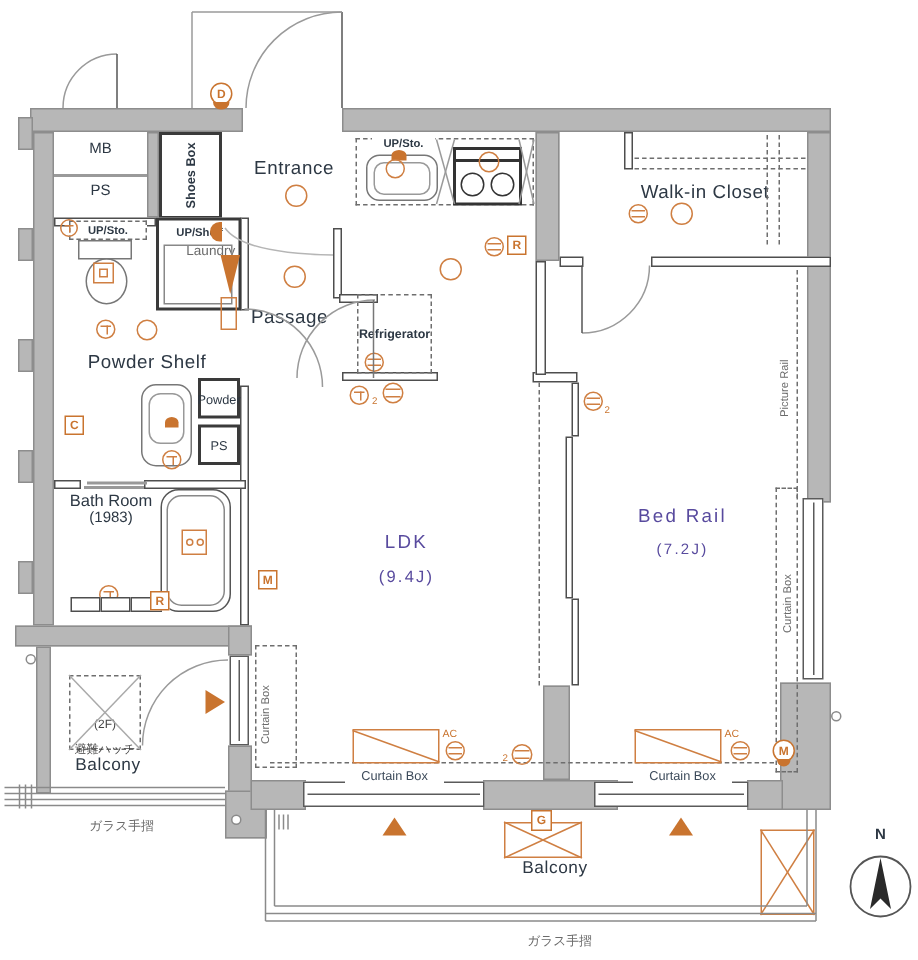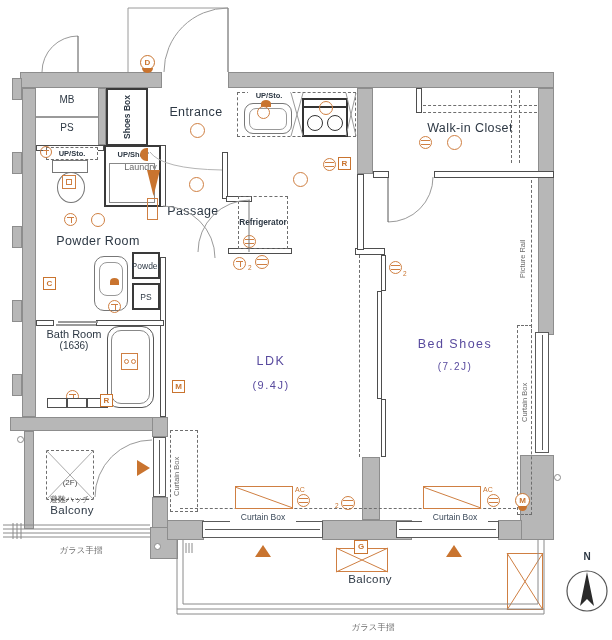--- a/index.html
+++ b/index.html
@@ -108,40 +108,40 @@
 
   <div class="abs" style="left:104px;top:145px;width:57px;height:62px;border:2px solid #3a3a3a;background:#fff"></div>
   <div class="abs center tinytxt" style="left:106px;top:149px;width:54px;height:10px">UP/Shelf</div>
   <div class="abs center gray" style="left:106px;top:161px;width:69px;height:11px;font-size:9px">Laundry</div>
   <div class="abs" style="left:109px;top:163px;width:46px;height:40px;border:1px solid #888"></div>
   <div class="abs ofill" style="left:140px;top:148px;width:8px;height:13px;border-radius:7px 0 0 7px"></div>
   <div class="abs orect" style="left:147px;top:198px;width:11px;height:22px"></div>
 
   <div class="abs room center" style="left:160px;top:204px;width:66px;height:14px">Passage</div>
   <div class="abs lamp" style="left:189px;top:177px;width:15px;height:15px"></div>
-  <div class="abs room center" style="left:50px;top:234px;width:96px;height:14px">Powder Room</div>
+  <div class="abs room center" style="left:50px;top:234px;width:96px;height:14px">Powder Shelf</div>
   <div class="abs tcirc" style="left:64px;top:213px;width:13px;height:13px"></div>
   <div class="abs lamp" style="left:91px;top:213px;width:14px;height:14px"></div>
   <div class="abs badge" style="left:43px;top:277px;width:13px;height:13px">C</div>
 
   <div class="abs" style="left:94px;top:256px;width:34px;height:55px;border:1.2px solid #777;border-radius:10px"></div>
   <div class="abs" style="left:99px;top:262px;width:24px;height:34px;border:1px solid #999;border-radius:8px"></div>
   <div class="abs ofill" style="left:110px;top:278px;width:9px;height:7px;border-radius:50% 50% 0 0"></div>
   <div class="abs tcirc" style="left:108px;top:300px;width:13px;height:13px"></div>
 
   <div class="abs center" style="left:132px;top:252px;width:28px;height:27px;border:2px solid #3a3a3a;background:#fff">
     <span class="small">Powder</span>
   </div>
   <div class="abs center" style="left:132px;top:283px;width:28px;height:27px;border:2px solid #3a3a3a;background:#fff">
     <span class="small">PS</span>
   </div>
 
   <div class="abs lbl" style="left:46px;top:328px;width:56px;text-align:center">
     <div style="white-space:normal;line-height:1.1">Bath Room</div>
-    <div style="font-size:10px;margin-top:1px">(1636)</div>
+    <div style="font-size:10px;margin-top:1px">(1983)</div>
   </div>
   <div class="abs" style="left:107px;top:326px;width:47px;height:82px;border:1.5px solid #555;border-radius:12px"></div>
   <div class="abs" style="left:111px;top:330px;width:39px;height:74px;border:1px solid #888;border-radius:10px"></div>
   <div class="abs orect" style="left:121px;top:353px;width:17px;height:17px">
     <span class="abs" style="left:2px;top:5px;width:5px;height:5px;border:1px solid #cf7f42;border-radius:50%"></span>
     <span class="abs" style="left:9px;top:5px;width:5px;height:5px;border:1px solid #cf7f42;border-radius:50%"></span>
   </div>
   <div class="abs tcirc" style="left:66px;top:390px;width:13px;height:13px"></div>
   <div class="abs iw" style="left:47px;top:398px;width:20px;height:10px"></div>
   <div class="abs iw" style="left:67px;top:398px;width:20px;height:10px"></div>
@@ -177,21 +177,21 @@
   <div class="abs dlh" style="left:423px;top:105px;width:114px;height:1px"></div>
   <div class="abs dlh" style="left:423px;top:112px;width:114px;height:1px"></div>
   <div class="abs dlv" style="left:511px;top:90px;width:1px;height:73px"></div>
   <div class="abs dlv" style="left:519px;top:90px;width:1px;height:73px"></div>
   <div class="abs iw" style="left:416px;top:88px;width:6px;height:25px"></div>
   <div class="abs outlet" style="left:419px;top:136px;width:13px;height:13px"></div>
   <div class="abs lamp" style="left:447px;top:135px;width:15px;height:15px"></div>
 
   <div class="abs purple center" style="left:236px;top:354px;width:70px;height:13px">LDK</div>
   <div class="abs purple center" style="left:236px;top:379px;width:70px;height:12px;font-size:11px">(9.4J)</div>
-  <div class="abs purple center" style="left:415px;top:337px;width:80px;height:13px">Bed Shoes</div>
+  <div class="abs purple center" style="left:415px;top:337px;width:80px;height:13px">Bed Rail</div>
   <div class="abs purple center" style="left:415px;top:360px;width:80px;height:12px;font-size:10px">(7.2J)</div>
   <div class="abs outlet" style="left:389px;top:261px;width:13px;height:13px"></div>
   <div class="abs osub" style="left:403px;top:271px">2</div>
 
   <div class="abs dlv" style="left:531px;top:180px;width:1px;height:152px"></div>
   <div class="abs vtext gray" style="left:518px;top:230px;width:11px;height:48px;font-size:7.5px">Picture Rail</div>
   <div class="abs dash" style="left:517px;top:325px;width:15px;height:190px"></div>
   <div class="abs vtext gray" style="left:520px;top:368px;width:11px;height:54px;font-size:7.5px">Curtain Box</div>
   <div class="abs winv" style="left:535px;top:332px;width:14px;height:121px"></div>
 

